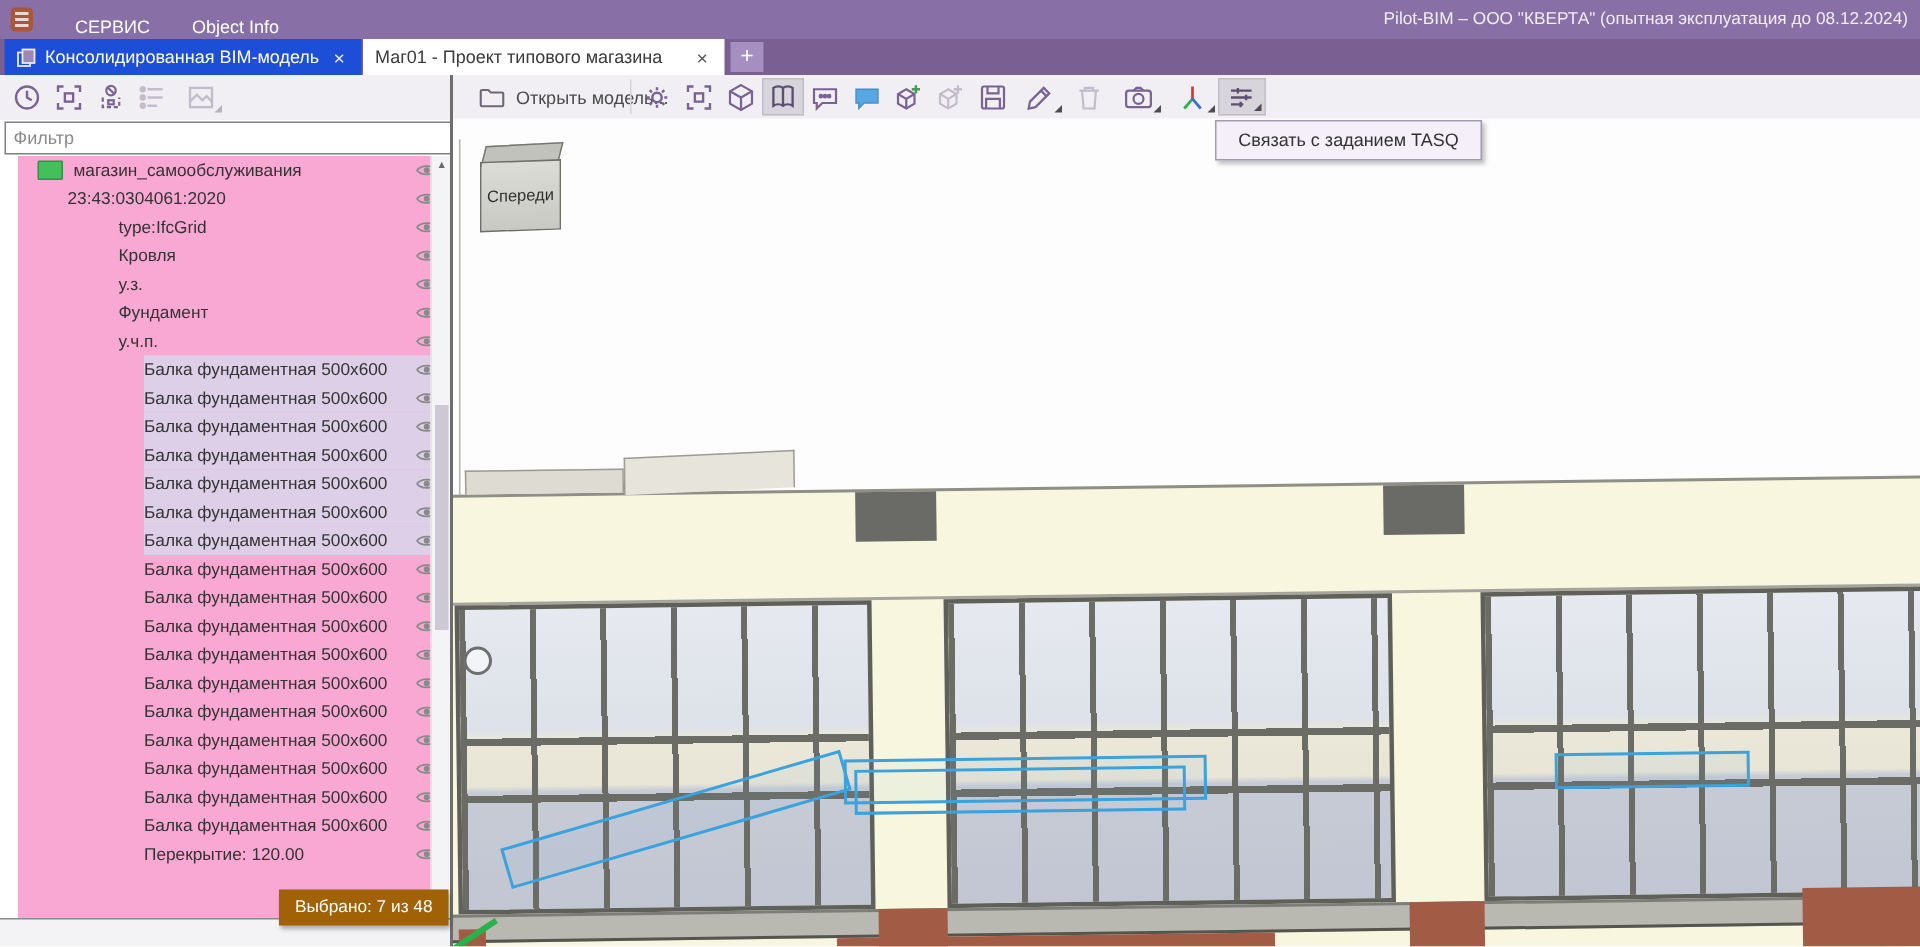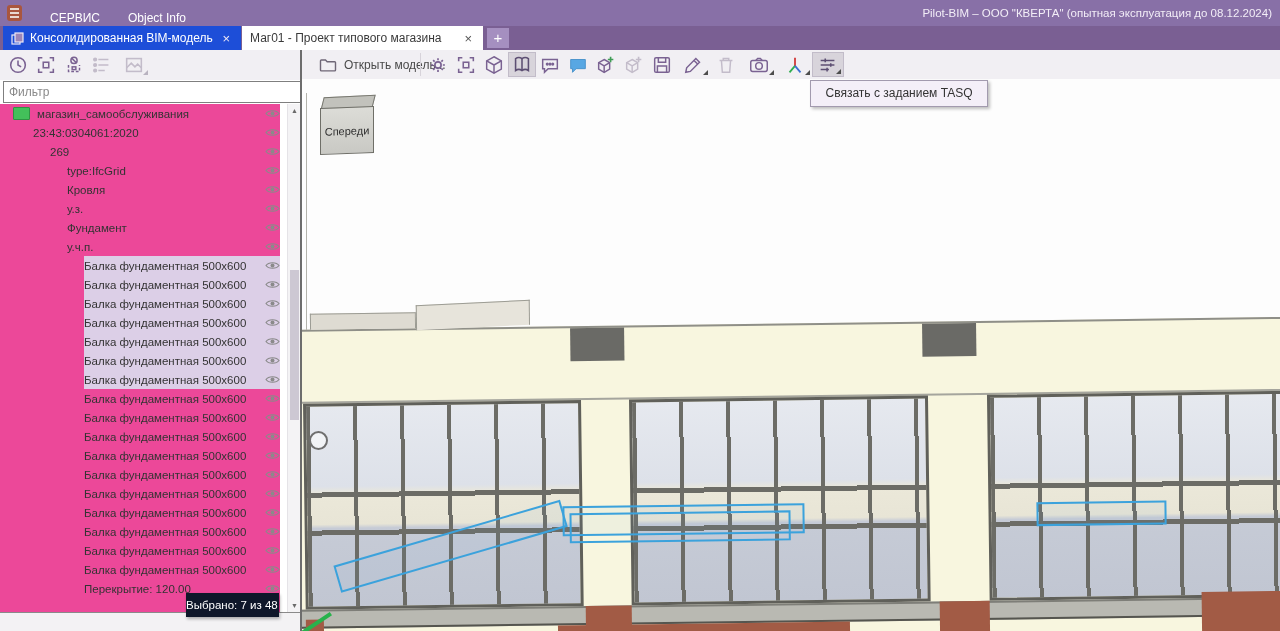--- a/index.html
+++ b/index.html
@@ -31,32 +31,32 @@
   .tb{position:absolute;top:52px;width:28px;height:25px;display:flex;align-items:center;justify-content:center;box-sizing:border-box}
   .tb.pressed{background:#d8d4db;border:1px solid #c2bcc9}
   .corner{position:absolute;right:2px;bottom:2px;width:0;height:0;border-left:5px solid transparent;border-bottom:5px solid #4d4d4d}
   .corner.dim{border-bottom-color:#b9b3c0}
   .open-btn{position:absolute;left:310px;top:52px;height:25px;display:flex;align-items:center;gap:6px;
     padding:0 8px;font-size:12px;color:#4a4a4a;cursor:pointer}
   .tb-sep{position:absolute;top:53px;width:1px;height:23px;background:#d7d3da}
   .filter{position:absolute;left:3px;top:81px;width:294px;height:20px;border:1px solid #7f7f7f;
     font-size:12px;padding:0 5px;color:#000000;background:#fff;font-family:"Liberation Sans",sans-serif}
   .filter::placeholder{color:#8a8a8a}
-  .tree{left:0;top:104px;width:280px;height:508px;background:#ec4899;overflow:hidden}
+  .tree{left:12px;top:104px;width:280px;height:508px;background:#f9a8d4;overflow:hidden}
   .tree-row{display:flex;align-items:center;height:19px;width:287px;font-size:11.5px;color:#333;cursor:default}
   .tree-body{flex:1;display:flex;align-items:center;height:19px}
   .tree-body.selected{background:#dccfe7}
   .tree-label{white-space:nowrap;overflow:hidden}
   .folder-swatch{width:15px;height:11px;background:#43c05a;border:1px solid #2f9343;margin-right:7px;flex:none;border-radius:1px}
   .eye{margin-left:auto;margin-right:7px;display:inline-flex;cursor:pointer}
   .vscroll{left:287px;top:104px;width:13px;height:508px;background:#f4f3f5;border-left:1px solid #e5e3e7}
   .vs-arrow{position:absolute;left:0;width:13px;height:13px;font-size:7px;color:#6a6a6a;text-align:center;line-height:13px;cursor:pointer}
   .vs-thumb{position:absolute;left:2px;top:166px;width:9px;height:150px;background:#cdc8d3;cursor:pointer}
-  .badge{left:186px;top:593px;width:93px;height:24px;background:#0f172a;color:#fff;font-size:11.5px;
-    line-height:24px;box-shadow:1px 2px 3px rgba(0,0,0,.3);z-index:30}
+  .badge{left:186px;top:593px;width:113px;height:24px;background:#a16207;color:#fff;font-size:11.5px;
+    text-align:center;line-height:24px;box-shadow:1px 2px 3px rgba(0,0,0,.3);z-index:30}
   .bottom-strip{left:0;top:612px;width:301px;height:19px;background:#f3f2f4;border-top:1px solid #8a8a8a;box-sizing:border-box}
   .panel-divider{left:300px;top:50px;width:2px;height:581px;background:#6d6d6d;z-index:5}
   
   .tooltip{left:810px;top:80px;width:176px;height:25px;background:#f4eff8;border:1px solid #a29aae;
     font-size:12px;color:#333;text-align:center;line-height:25px;box-shadow:2px 2px 3px rgba(0,0,0,.25);z-index:50}
   
   .viewport{left:302px;top:79px;width:978px;height:552px;background:#fdfdfd;overflow:hidden}
   .facade{position:absolute;left:-6px;top:0;width:996px;height:552px;transform:rotate(-.75deg);transform-origin:980px 240px}
   .wall{position:absolute;left:0;top:238px;width:996px;height:314px;background:#f8f6df;border-top:2px solid #8f8f88}
   .parapet1{position:absolute;left:14px;top:222px;width:106px;height:16px;background:#dedbd2;border:1px solid #9c9c94;border-bottom:none;box-sizing:border-box}
@@ -170,32 +170,20 @@
           <span class="tree-label">23:43:0304061:2020</span>
           <span class="eye">
             <svg width="15" height="11" viewBox="0 0 15 11">
               <path d="M1 5.5C3.5 1.8 11.5 1.8 14 5.5C11.5 9.2 3.5 9.2 1 5.5Z" fill="none" stroke="#8a8a8a" stroke-width="1.1"></path>
               <circle cx="7.5" cy="5.5" r="2" fill="#8a8a8a"></circle>
             </svg>
           </span>
         </div>
       </div>
       <div class="tree-row">
-        <span style="width: 50px; flex: 0 0 auto;"></span>
-        <div class="tree-body">
-          <span class="tree-label">269</span>
-          <span class="eye">
-            <svg width="15" height="11" viewBox="0 0 15 11">
-              <path d="M1 5.5C3.5 1.8 11.5 1.8 14 5.5C11.5 9.2 3.5 9.2 1 5.5Z" fill="none" stroke="#8a8a8a" stroke-width="1.1"></path>
-              <circle cx="7.5" cy="5.5" r="2" fill="#8a8a8a"></circle>
-            </svg>
-          </span>
-        </div>
-      </div>
-      <div class="tree-row">
         <span style="width: 67px; flex: 0 0 auto;"></span>
         <div class="tree-body">
           <span class="tree-label">type:IfcGrid</span>
           <span class="eye">
             <svg width="15" height="11" viewBox="0 0 15 11">
               <path d="M1 5.5C3.5 1.8 11.5 1.8 14 5.5C11.5 9.2 3.5 9.2 1 5.5Z" fill="none" stroke="#8a8a8a" stroke-width="1.1"></path>
               <circle cx="7.5" cy="5.5" r="2" fill="#8a8a8a"></circle>
             </svg>
           </span>
         </div>

